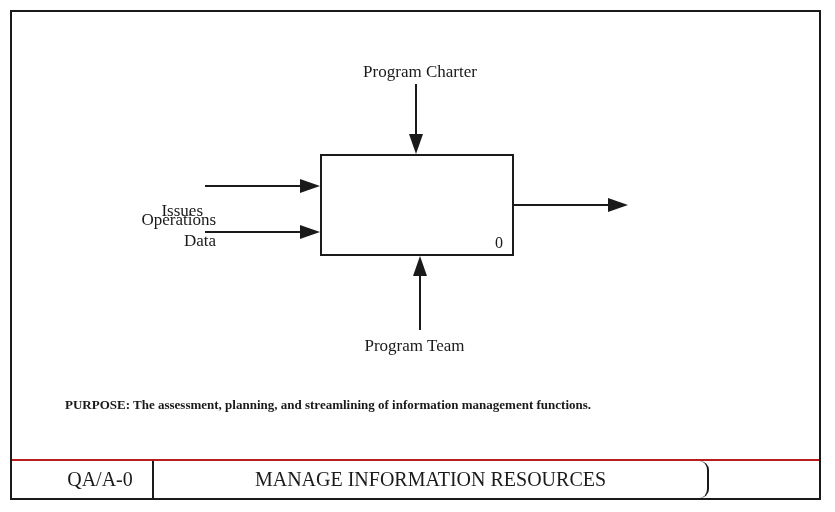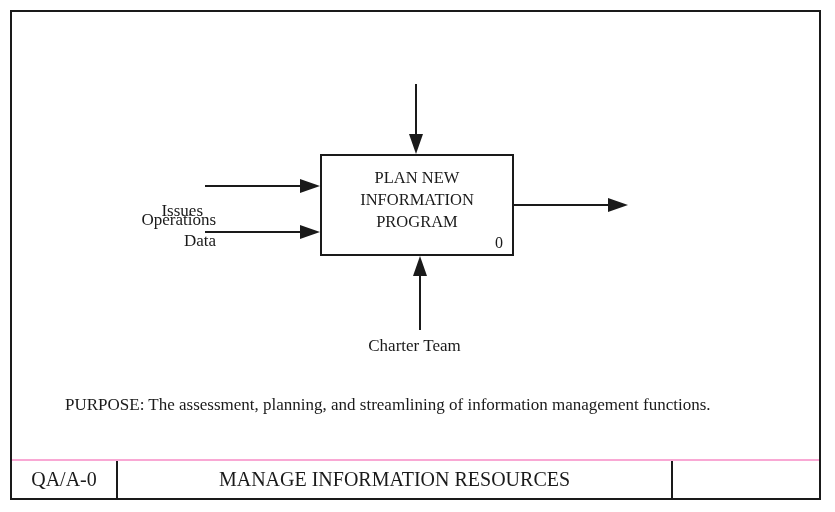--- a/index.html
+++ b/index.html
@@ -90,89 +90,88 @@
     position: absolute;
     right: 9px;
     bottom: 2px;
     font-size: 16px;
     line-height: 18px;
   }
   .notes {
     position: absolute;
     left: 65px;
     top: 394px;
-    font-size: 17px;
+    font-size: 13px;
     line-height: 22px;
     white-space: nowrap;
+    font-weight: bold;
   }
   .titlebar {
     position: absolute;
     left: 0;
     right: 0;
     bottom: 0;
     height: 37px;
-    border-top: 2px solid #f9a8d4;
+    border-top: 2px solid #b91c1c;
     display: flex;
     align-items: stretch;
+    padding-left: 36px;
   }
   .tb-cell {
     font-size: 20px;
     line-height: 37px;
     text-align: center;
     overflow: hidden;
   }
   .tb-ref {
     width: 104px;
     border-right: 2px solid #1a1a1a;
   }
   .tb-title {
     width: 553px;
     border-right: 2px solid #1a1a1a;
+    border-radius: 9px;
   }
   .tb-extra {
     flex: 1;
   }
 </style>
 </head>
 <body>
 
 <div class="stage">
 
   <div class="frame">
     <div class="titlebar">
       <div class="tb-cell tb-ref">QA/A-0</div>
       <div class="tb-cell tb-title">MANAGE INFORMATION RESOURCES</div>
       <div class="tb-cell tb-extra"></div>
     </div>
   </div>
 
+  <div class="label" style="left:320px; top:61px; width:200px; text-align:center;">Program Charter</div>
   <div class="vline" style="left:415px; top:84px; height:52px;"></div>
   <div class="arrow-down" style="left:409px; top:134px;"></div>
 
   <div class="label" style="left:98px; top:176px; width:105px; text-align:right;margin-top:24px;">Issues</div>
   <div class="hline" style="left:205px; top:185px; width:96px;"></div>
   <div class="arrow-right" style="left:300px; top:179px;"></div>
 
   <div class="label wrap" style="left:116px; top:209px; width:100px; text-align:right;">Operations Data</div>
   <div class="hline" style="left:205px; top:231px; width:96px;"></div>
   <div class="arrow-right" style="left:300px; top:225px;"></div>
 
   <div class="node">
-    <div class="node-title">
-      <div>PLAN NEW</div>
-      <div>INFORMATION</div>
-      <div>PROGRAM</div>
-    </div>
     <div class="node-number">0</div>
   </div>
 
   <div class="hline" style="left:514px; top:204px; width:94px;"></div>
   <div class="arrow-right" style="left:608px; top:198px;"></div>
 
   <div class="arrow-up" style="left:413px; top:256px;"></div>
   <div class="vline" style="left:419px; top:276px; height:54px;"></div>
-  <div class="label" style="left:342px; top:335px; width:145px; text-align:center;">Charter Team</div>
+  <div class="label" style="left:342px; top:335px; width:145px; text-align:center;">Program Team</div>
 
   <div class="notes">
     <div>PURPOSE: The assessment, planning, and streamlining of information management functions.</div>
   </div>
 
 </div>
 
 </body></html>

